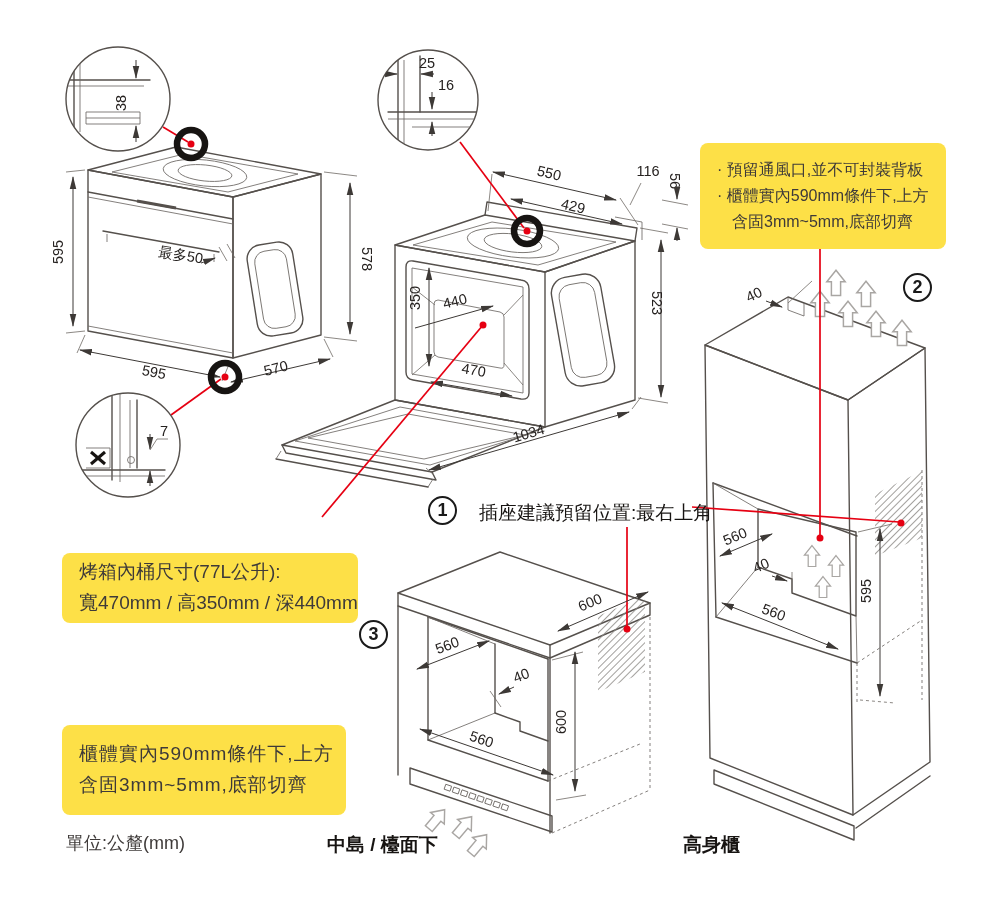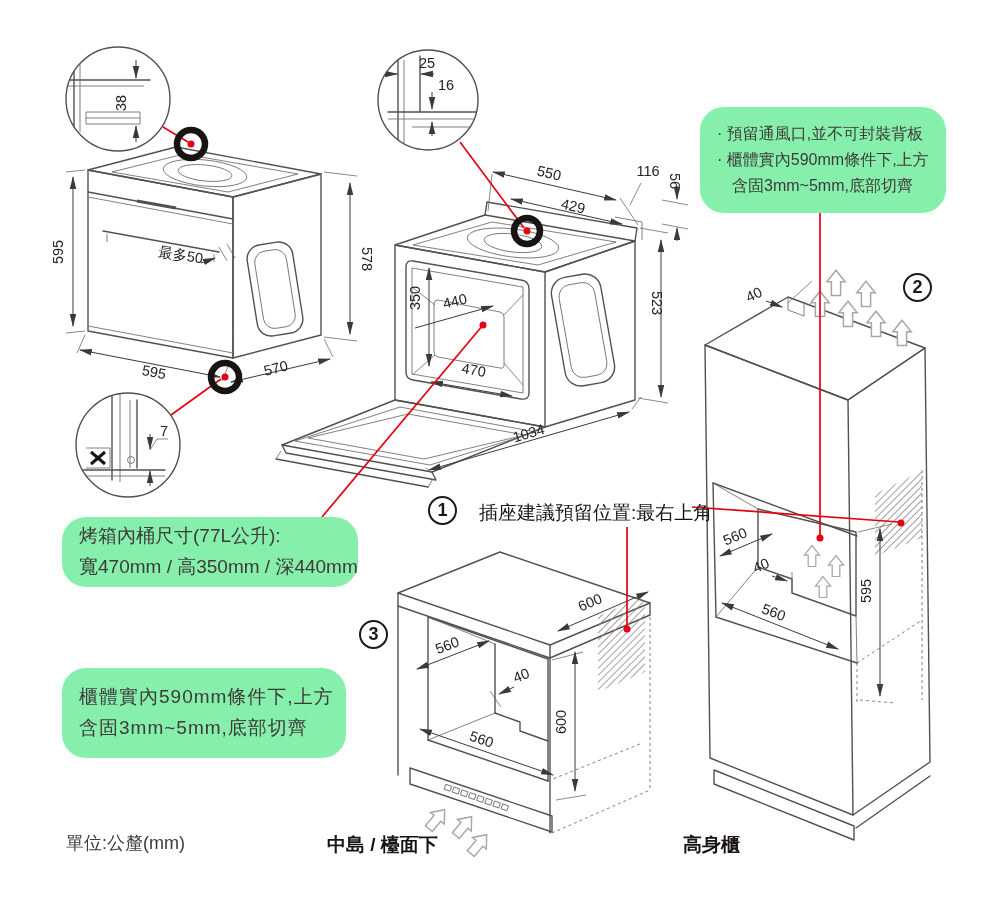--- a/index.html
+++ b/index.html
@@ -14,22 +14,22 @@
   .s2 {stroke:#6e6965;stroke-width:.85;fill:none;stroke-linejoin:round;}
   .dl {stroke:#3d3936;stroke-width:1;fill:none;}
   .ext{stroke:#6e6965;stroke-width:.8;fill:none;}
   .dt {stroke-dasharray:3,3;}
   .red{stroke:#e60012;stroke-width:1.7;fill:none;}
   .ring{stroke:#171412;stroke-width:6.5;fill:none;}
   .detail{fill:#ffffff;stroke:#55504c;stroke-width:1.4;}
   text.dim{font:14.5px "Liberation Sans","DejaVu Sans",sans-serif;fill:#262220;text-anchor:middle;}
   
   .note{
-    position:absolute;background:#86efac;border-radius:24px;color:#3e3a39;
-    font-weight:500;line-height:1.62;
+    position:absolute;background:#fde047;border-radius:8px;color:#3e3a39;
+    font-weight:500;line-height:1.62;margin-top:36px;
   }
   .note .ln{white-space:nowrap;}
   .badge{
     position:absolute;width:29px;height:29px;border:2.5px solid #1a1a1a;border-radius:50%;
     display:flex;align-items:center;justify-content:center;
     font-size:18px;font-weight:700;color:#1a1a1a;background:#fff;box-sizing:border-box;
   }
   .caption{position:absolute;font-size:19px;font-weight:700;color:#171412;white-space:nowrap;}
   .plain{position:absolute;font-size:18px;color:#3e3a39;white-space:nowrap;}
   .socket-text{position:absolute;font-size:19px;font-weight:400;color:#171412;white-space:nowrap;}
@@ -333,21 +333,21 @@
     <div class="ln">· 預留通風口,並不可封裝背板</div>
     <div class="ln">· 櫃體實內590mm條件下,上方</div>
     <div class="ln" style="padding-left:15px;">含固3mm~5mm,底部切齊</div>
   </div>
 
   <div class="note" style="left:62px;top:517px;width:262px;padding:4px 17px;font-size:19px;">
     <div class="ln">烤箱內桶尺寸(77L公升):</div>
     <div class="ln">寬470mm / 高350mm / 深440mm</div>
   </div>
 
-  <div class="note" style="left:62px;top:668px;width:250px;padding:14px 17px;font-size:19px;letter-spacing:1px;">
+  <div class="note" style="left:62px;top:689px;width:250px;padding:14px 17px;font-size:19px;letter-spacing:1px;">
     <div class="ln">櫃體實內590mm條件下,上方</div>
     <div class="ln">含固3mm~5mm,底部切齊</div>
   </div>
 
   <div class="badge" style="left:428px;top:496px;">
     <span>1</span>
   </div>
   <div class="socket-text" style="left:479px;top:500px;">插座建議預留位置:最右上角</div>
 
   <div class="badge" style="left:903px;top:273px;">

